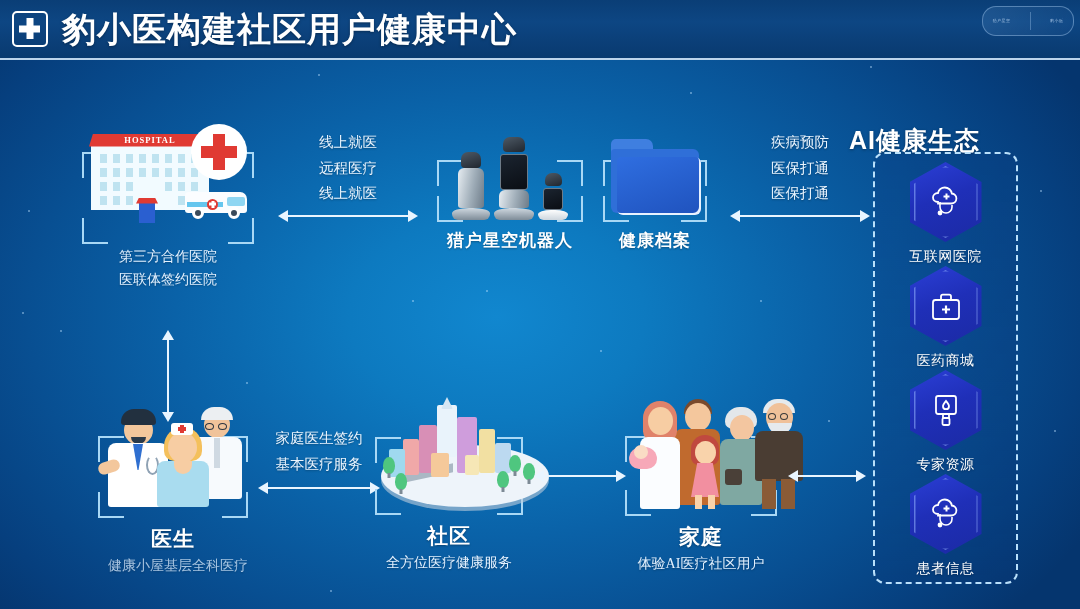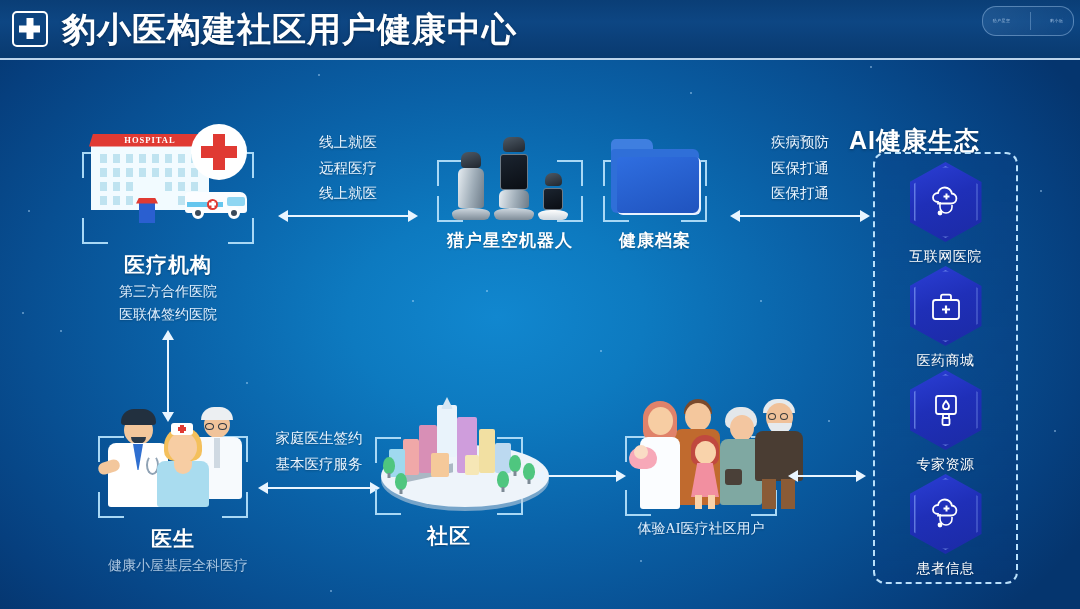--- a/index.html
+++ b/index.html
@@ -269,21 +269,20 @@
             <div class="body"></div>
               <div class="stripe"></div>
               <div class="cab"></div>
             <div class="cr"></div>
               <div class="w a"></div>
               <div class="w b"></div>
           </div>
         </div>
       </div>
     </div>
-    <div class="node-title">医疗机构</div>
     <div class="node-sub">第三方合作医院</div>
     <div class="node-sub">医联体签约医院</div>
   </div>
 
   <div class="arrow-group" style="left:278px; top:132px; width:140px;font-family:Liberation Serif, serif;">
     <div class="arrow-label">线上就医</div>
     <div class="arrow-label">远程医疗</div>
     <div class="arrow-label">线上就医</div>
     <div class="arrow-h" style="margin-top:6px;">
       <div class="shaft"></div>
@@ -432,20 +431,21 @@
           <div class="b" style="left:90px;top:56px;width:14px;height:20px;background:#f6e7b6;"></div>
           <div class="tree" style="left:8px;top:58px;"></div>
           <div class="tree" style="left:134px;top:56px;"></div>
           <div class="tree" style="left:148px;top:64px;"></div>
           <div class="tree" style="left:122px;top:72px;"></div>
           <div class="tree" style="left:20px;top:74px;"></div>
         </div>
       </div>
     </div>
     <div class="node-title">社区</div>
+    <div class="node-sub">全方位医疗健康服务</div>
   </div>
 
   <div class="arrow-group" style="left:534px; top:470px; width:92px;">
     <div class="arrow-h">
       <div class="shaft"></div>
         <div class="head l"></div>
         <div class="head r"></div>
     </div>
   </div>
 
@@ -493,20 +493,21 @@
           <div class="person" style="left:60px;bottom:0;width:40px;height:74px;">
             <div style="position:absolute;left:6px;top:0px;width:28px;height:30px;background:#c0493f;border-radius:15px 15px 8px 8px;"></div>
             <div class="h" style="left:10px;top:6px;width:21px;height:23px;background:#f9d3ab;"></div>
             <div style="position:absolute;left:6px;top:28px;width:28px;height:34px;background:#f28fa0;clip-path:polygon(22% 0,78% 0,100% 100%,0 100%);"></div>
             <div style="position:absolute;left:10px;bottom:0;width:7px;height:14px;background:#f9d3ab;"></div>
             <div style="position:absolute;left:23px;bottom:0;width:7px;height:14px;background:#f9d3ab;"></div>
           </div>
         </div>
       </div>
     </div>
+    <div class="node-title">家庭</div>
     <div class="node-sub">体验AI医疗社区用户</div>
   </div>
 
   <div class="arrow-group" style="left:788px; top:470px; width:78px;">
     <div class="arrow-h">
       <div class="shaft"></div>
         <div class="head l"></div>
         <div class="head r"></div>
     </div>
   </div>

